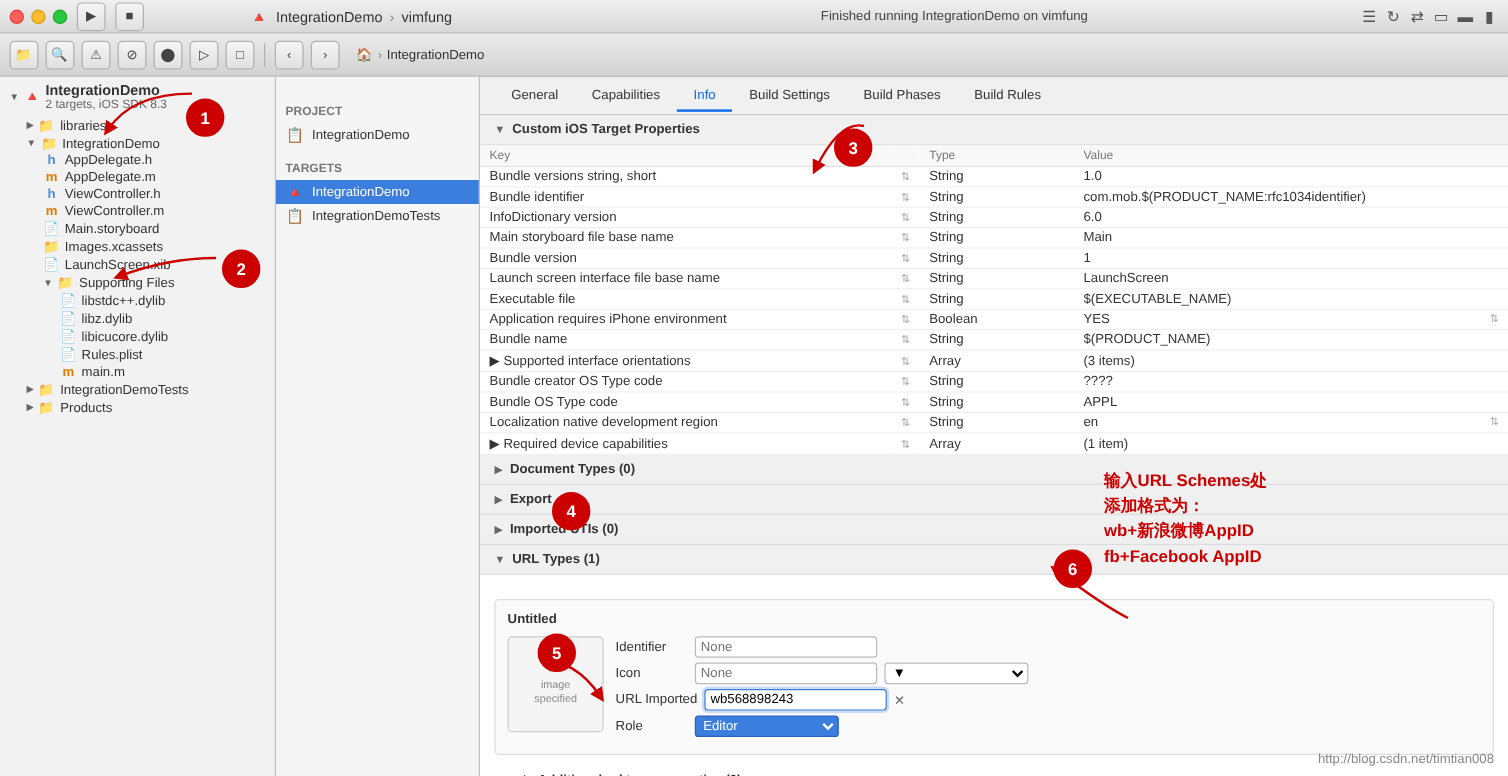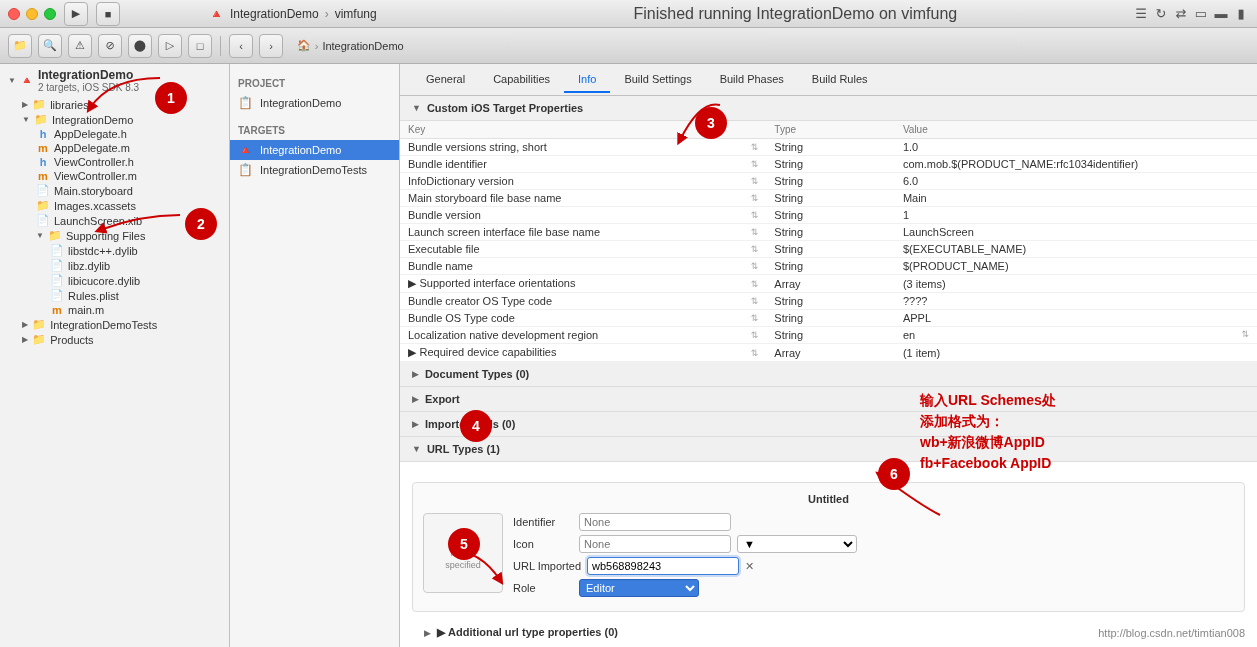--- a/index.html
+++ b/index.html
@@ -71,21 +71,21 @@
     .project-root-name { font-size: 12px; font-weight: bold; color: #333; }
     .project-root-sub { font-size: 10px; color: #666; }
     .triangle { display: inline-block; font-size: 8px; color: #666; }
 
     
     .middle-panel {
       width: 170px;
       background: #f5f5f5;
       border-right: 1px solid #c0c0c0;
       flex-shrink: 0;
-      padding-top: 10px;
+      padding-top: 20px;
     }
     .panel-section-label {
       font-size: 10px; color: #777; font-weight: bold;
       padding: 4px 8px; text-transform: uppercase;
     }
     .panel-item {
       display: flex; align-items: center; gap: 6px;
       padding: 3px 8px; cursor: pointer; color: #333;
     }
     .panel-item.selected { background: #3b7ede; color: white; }
@@ -149,21 +149,21 @@
 
     
     .url-types-inner { padding: 12px; }
     .untitled-box {
       border: 1px solid #ddd;
       border-radius: 4px;
       padding: 10px;
       margin: 8px 0;
       background: #fafafa;
     }
-    .untitled-title { font-size: 11px; font-weight: bold; color: #333; text-align: center; margin-bottom: 8px; }
+    .untitled-title { font-size: 11px; font-weight: bold; color: #333; text-align: left; margin-bottom: 8px; }
     .no-image-box {
       width: 80px; height: 80px;
       border: 1px solid #ccc; border-radius: 4px;
       display: flex; flex-direction: column; align-items: center; justify-content: center;
       background: #f5f5f5; font-size: 9px; color: #888; text-align: center; line-height: 1.4;
     }
     .form-row { display: flex; align-items: center; gap: 6px; margin-bottom: 4px; }
     .form-label { font-size: 11px; color: #333; min-width: 60px; }
     .form-input {
       height: 18px; border: 1px solid #bbb; border-radius: 3px;
@@ -232,21 +232,21 @@
     </div>
     <div class="toolbar-btn">▶</div>
     <div class="toolbar-btn">■</div>
     <div class="titlebar-center">
       <span>🔺</span>
       <span>IntegrationDemo</span>
       <span class="breadcrumb-arrow">›</span>
       <span>vimfung</span>
     </div>
     <div class="titlebar-center" style="flex:2;justify-content:center;">
-      <span style="font-size:16px;color:#444;">Finished running IntegrationDemo on vimfung</span>
+      <span style="font-size:11px;color:#444;">Finished running IntegrationDemo on vimfung</span>
     </div>
     <div class="titlebar-icons">
       <span class="titlebar-icon">☰</span>
       <span class="titlebar-icon">↻</span>
       <span class="titlebar-icon">⇄</span>
       <span class="titlebar-icon">▭</span>
       <span class="titlebar-icon">▬</span>
       <span class="titlebar-icon">▮</span>
     </div>
   </div>
@@ -439,20 +439,26 @@
       <td class="prop-key">Launch screen interface file base name</td>
       <td class="prop-divider" style="font-size:9px;color:#aaa;">⇅</td>
       <td class="prop-type">String</td>
       <td class="prop-value">LaunchScreen</td>
     </tr>
               <tr>
       <td class="prop-key">Executable file</td>
       <td class="prop-divider" style="font-size:9px;color:#aaa;">⇅</td>
       <td class="prop-type">String</td>
       <td class="prop-value">$(EXECUTABLE_NAME)</td>
+    </tr>
+              <tr>
+      <td class="prop-key">Application requires iPhone environment</td>
+      <td class="prop-divider" style="font-size:9px;color:#aaa;">⇅</td>
+      <td class="prop-type">Boolean</td>
+      <td class="prop-value">YES <span style="float:right;font-size:9px;color:#aaa;">⇅</span></td>
     </tr>
               <tr>
       <td class="prop-key">Bundle name</td>
       <td class="prop-divider" style="font-size:9px;color:#aaa;">⇅</td>
       <td class="prop-type">String</td>
       <td class="prop-value">$(PRODUCT_NAME)</td>
     </tr>
               <tr>
       <td class="prop-key">▶ Supported interface orientations</td>
       <td class="prop-divider" style="font-size:9px;color:#aaa;">⇅</td>

